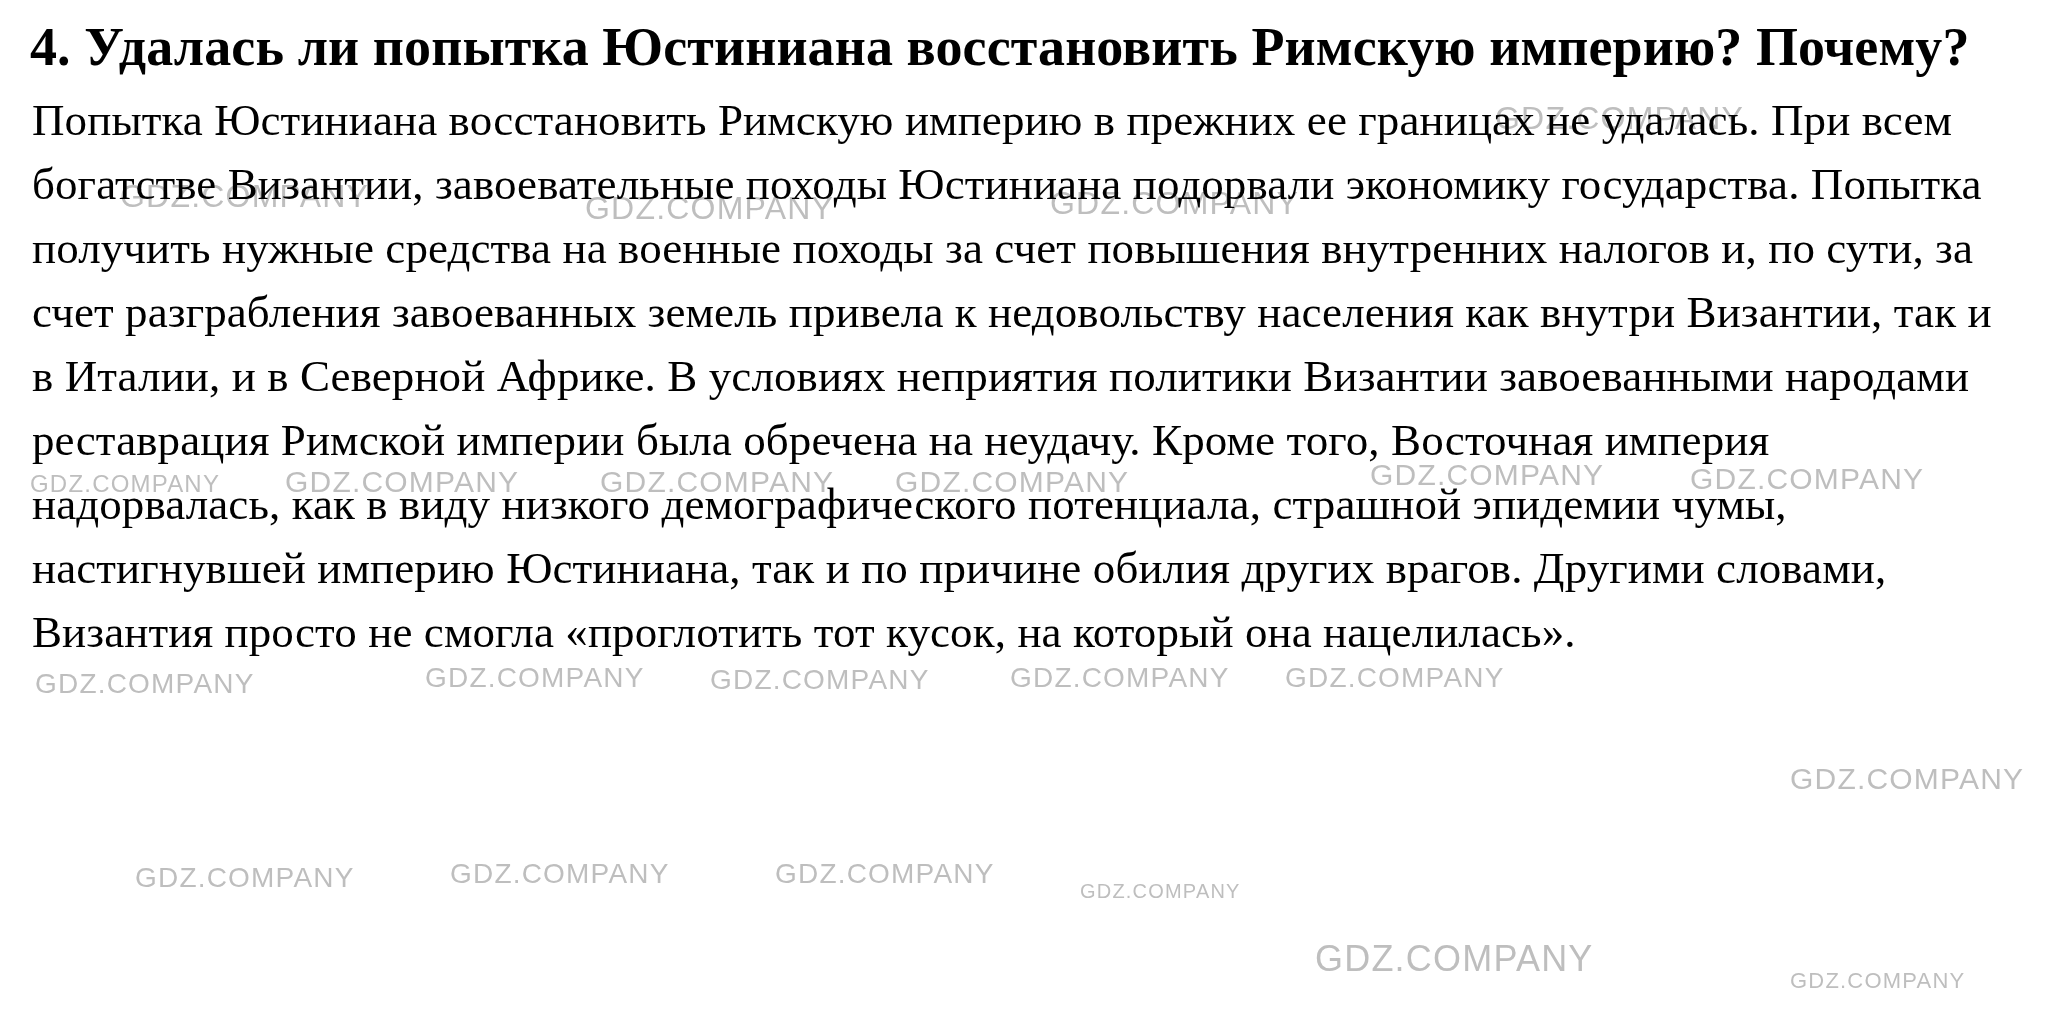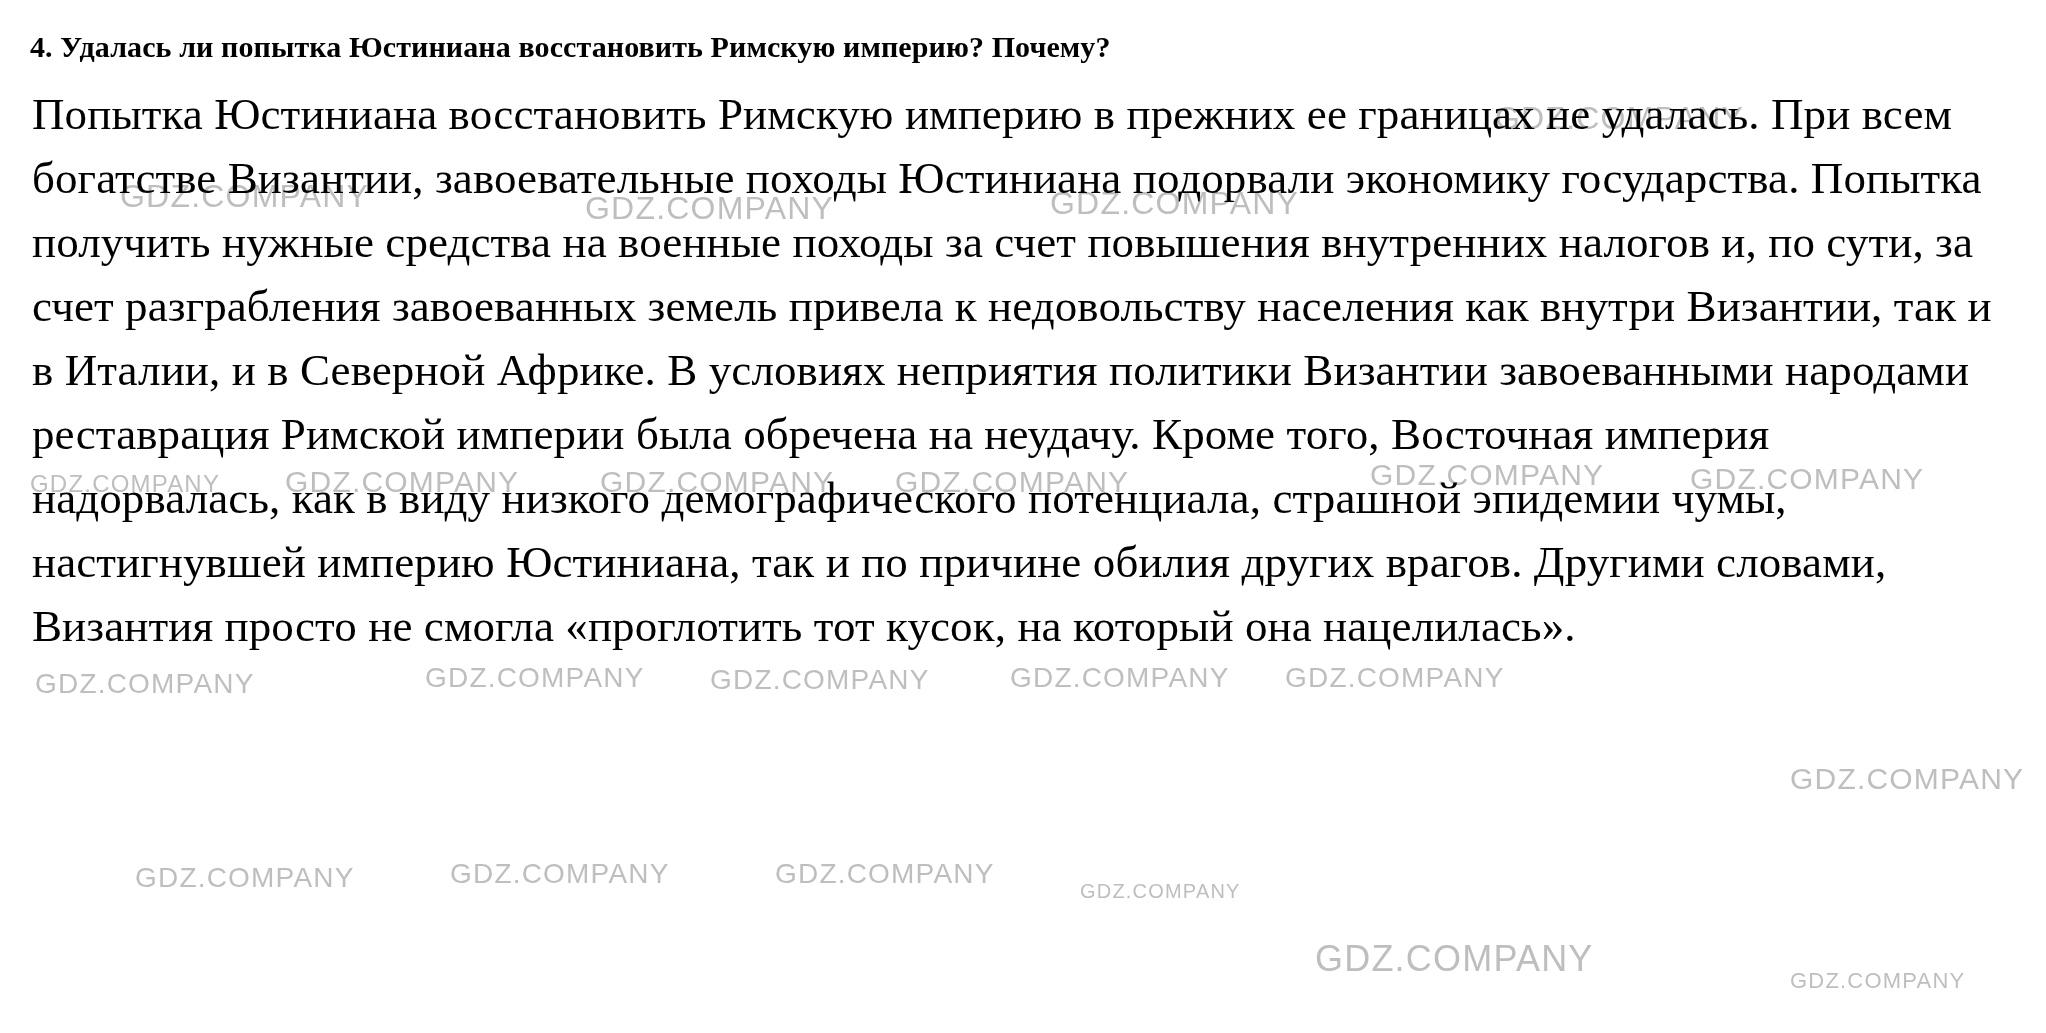--- a/index.html
+++ b/index.html
@@ -20,24 +20,24 @@
     position: relative;
     width: 2046px;
     height: 1033px;
     box-sizing: border-box;
     padding: 18px 30px 0 30px;
   }
 
   .question {
     font-family: "Liberation Serif", serif;
     font-weight: bold;
-    font-size: 30px;
+    font-size: 54px;
     line-height: 58px;
     letter-spacing: 0.1px;
-    margin: 0 0 6px 0;
+    margin: 0 0 12px 0;
     position: relative;
     z-index: 3;
   }
 
   .answer {
     font-family: "Liberation Serif", serif;
     font-weight: normal;
     font-size: 45px;
     line-height: 64px;
     letter-spacing: 0.1px;

